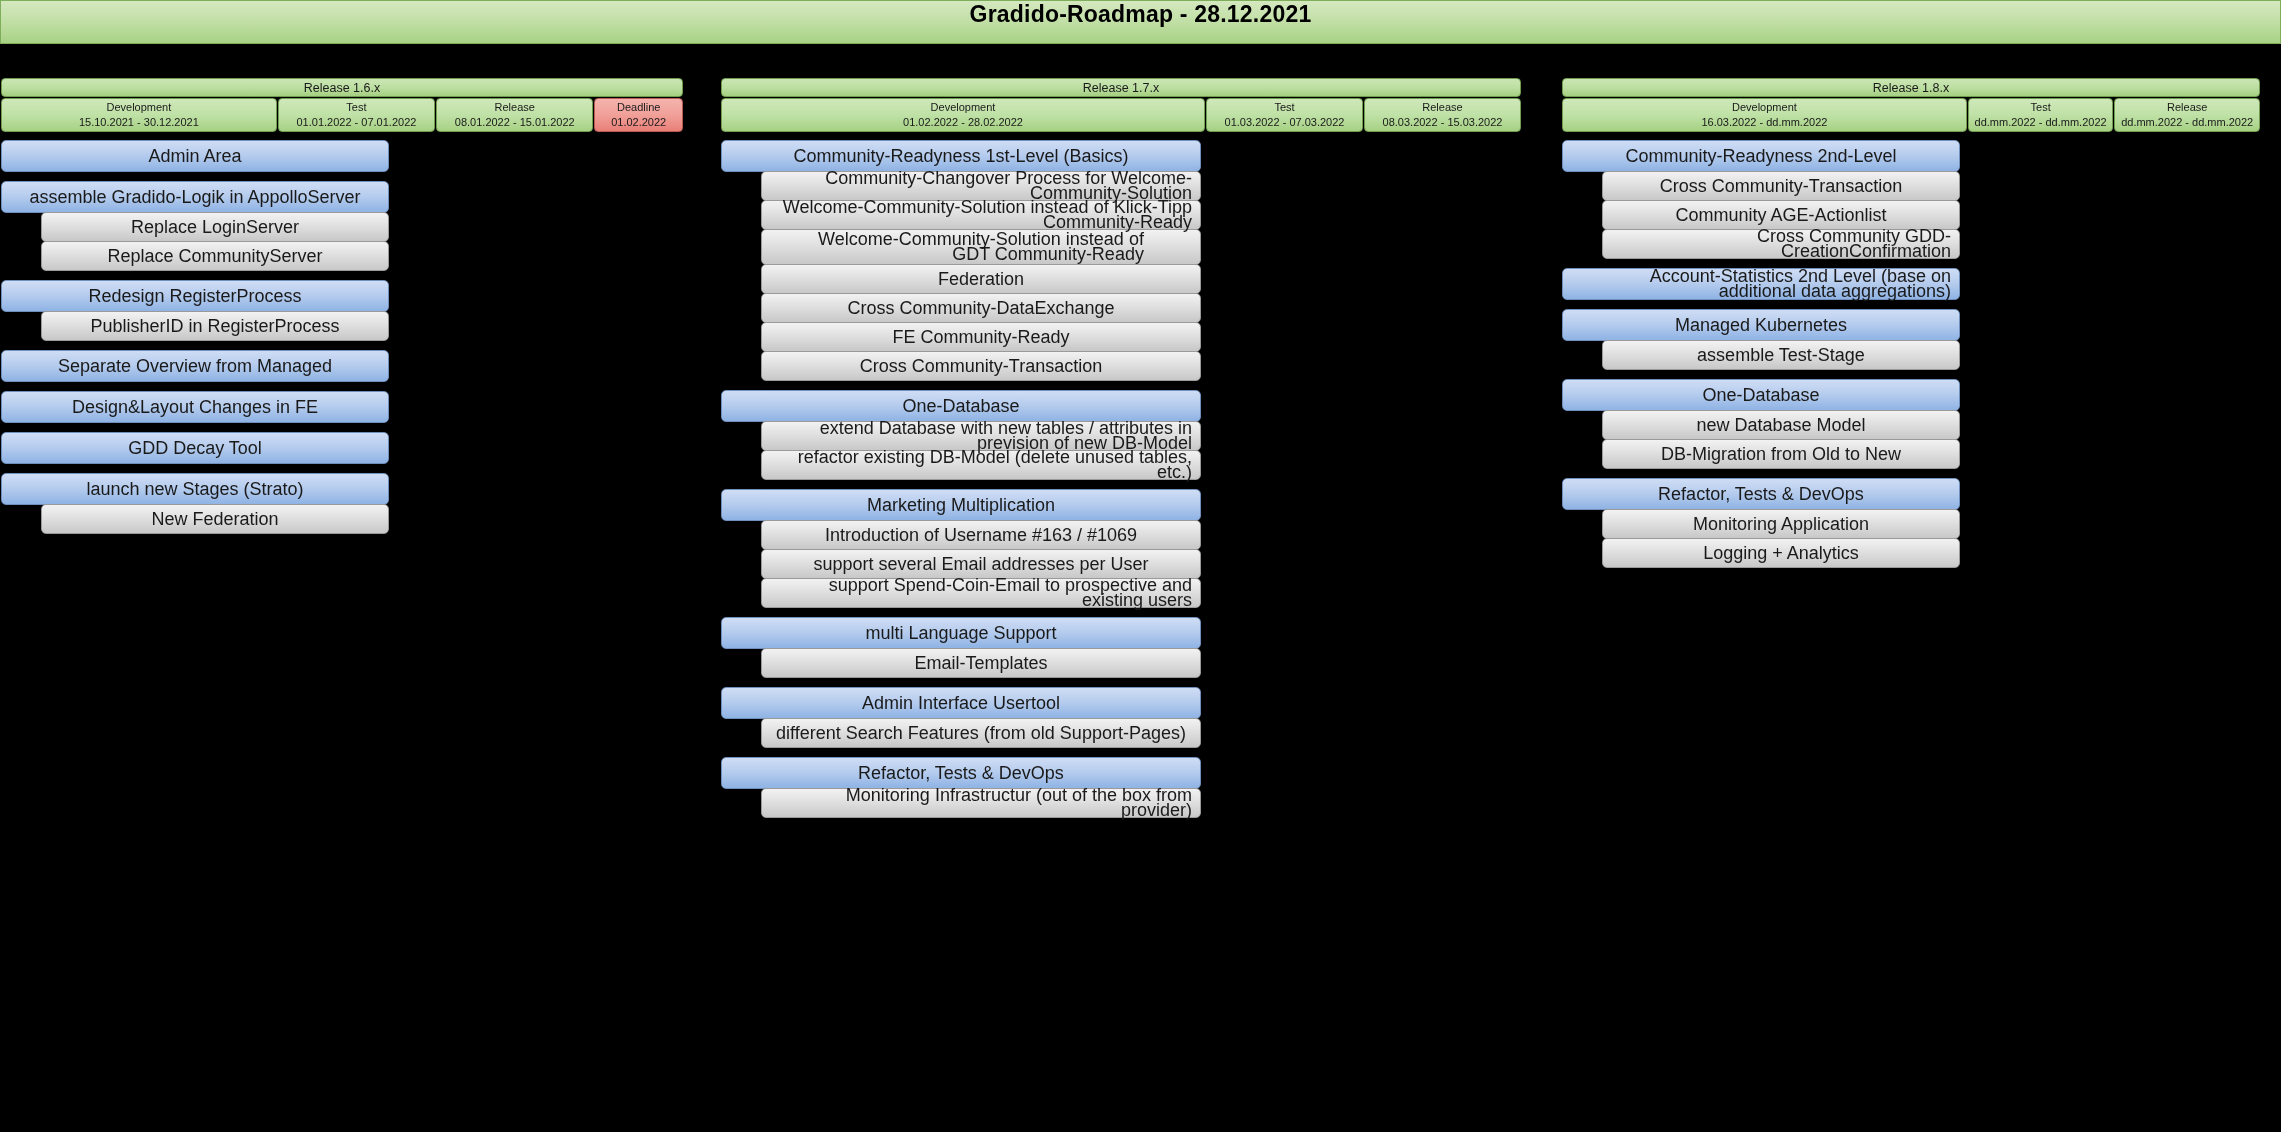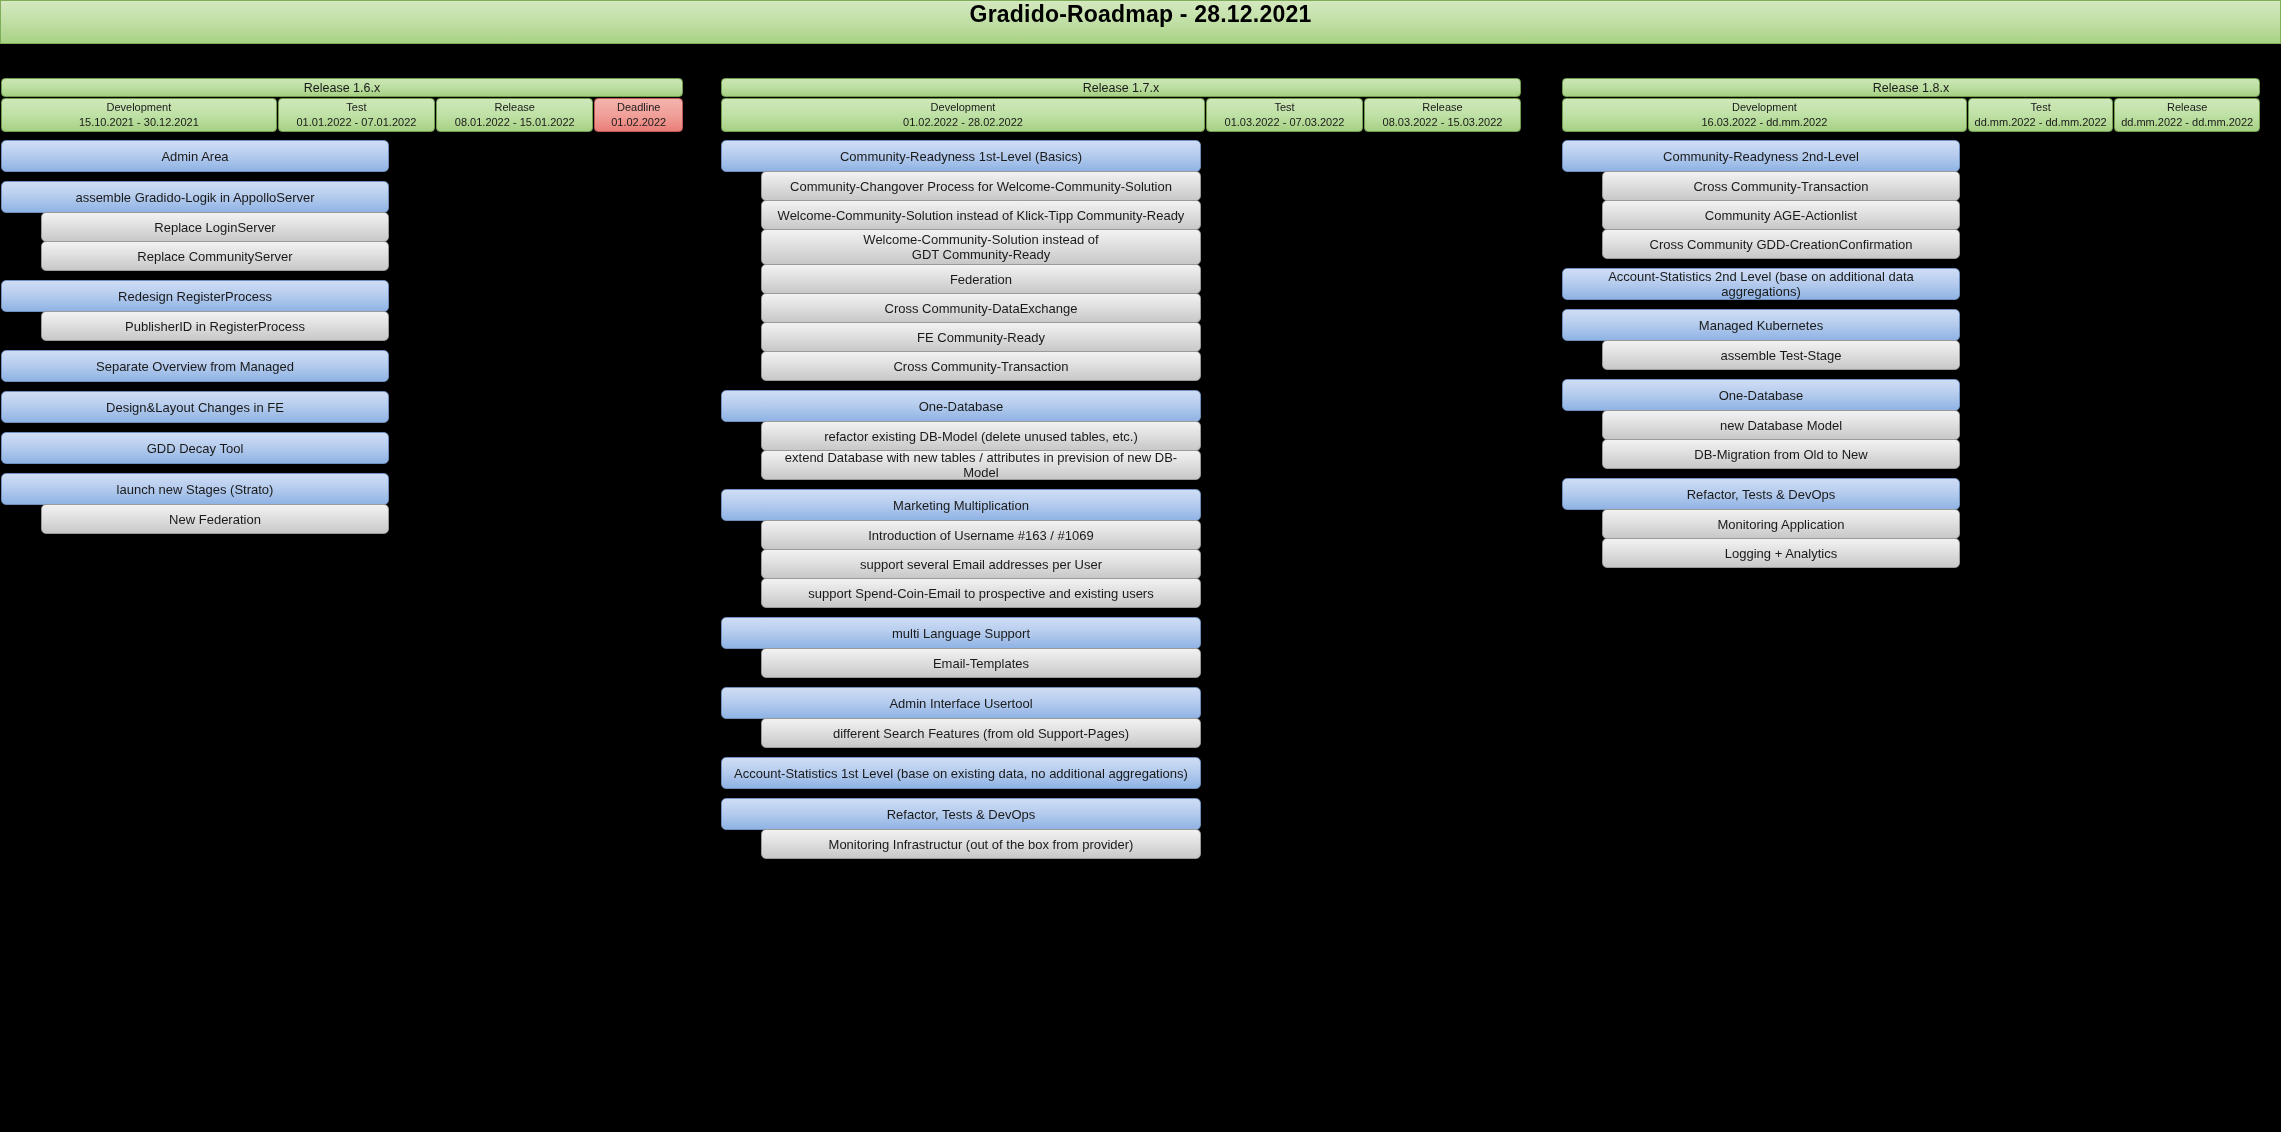--- a/index.html
+++ b/index.html
@@ -89,22 +89,22 @@
   .items {
     margin-top: 8px;
     position: relative;
   }
   .item {
     box-sizing: border-box;
     border-radius: 5px;
     display: flex;
     align-items: center;
     justify-content: center;
-    text-align: center;
-    font-size: 13px;
+    text-align: right;
+    font-size: 18px;
     line-height: 15px;
     padding: 0 8px;
     white-space: pre-line;
   }
   .item.epic {
     background: linear-gradient(to bottom, #cfddf5 0%, #b7cdee 45%, #8fb3e4 100%);
     border: 1px solid #6f8fbc;
     height: 32px;
     margin-top: 9px;
   }
@@ -193,31 +193,30 @@
       <div class="item epic first">Community-Readyness 1st-Level (Basics)</div>
       <div class="item task">Community-Changover Process for Welcome-Community-Solution</div>
       <div class="item task">Welcome-Community-Solution instead of Klick-Tipp Community-Ready</div>
       <div class="item task tall">Welcome-Community-Solution instead of
 GDT Community-Ready</div>
       <div class="item task">Federation</div>
       <div class="item task">Cross Community-DataExchange</div>
       <div class="item task">FE Community-Ready</div>
       <div class="item task">Cross Community-Transaction</div>
       <div class="item epic">One-Database</div>
+      <div class="item task">extend Database with new tables / attributes in prevision of new DB-Model</div>
       <div class="item task">refactor existing DB-Model (delete unused tables, etc.)</div>
-      <div class="item task">extend Database with new tables / attributes in prevision of new DB-Model</div>
       <div class="item epic">Marketing Multiplication</div>
       <div class="item task">Introduction of Username #163 / #1069</div>
       <div class="item task">support several Email addresses per User</div>
       <div class="item task">support Spend-Coin-Email to prospective and existing users</div>
       <div class="item epic">multi Language Support</div>
       <div class="item task">Email-Templates</div>
       <div class="item epic">Admin Interface Usertool</div>
       <div class="item task">different Search Features (from old Support-Pages)</div>
-      <div class="item epic">Account-Statistics 1st Level (base on existing data, no additional aggregations)</div>
       <div class="item epic">Refactor, Tests &amp; DevOps</div>
       <div class="item task">Monitoring Infrastructur (out of the box from provider)</div>
     </div>
   </div>
 <div class="column" id="col-2">
     <div class="release-title">Release 1.8.x</div>
     <div class="phase-row">
       <div class="phase" style="width: 406px; margin-left: 0px;">
         <span>Development</span>
         <span>16.03.2022 - dd.mm.2022</span>

